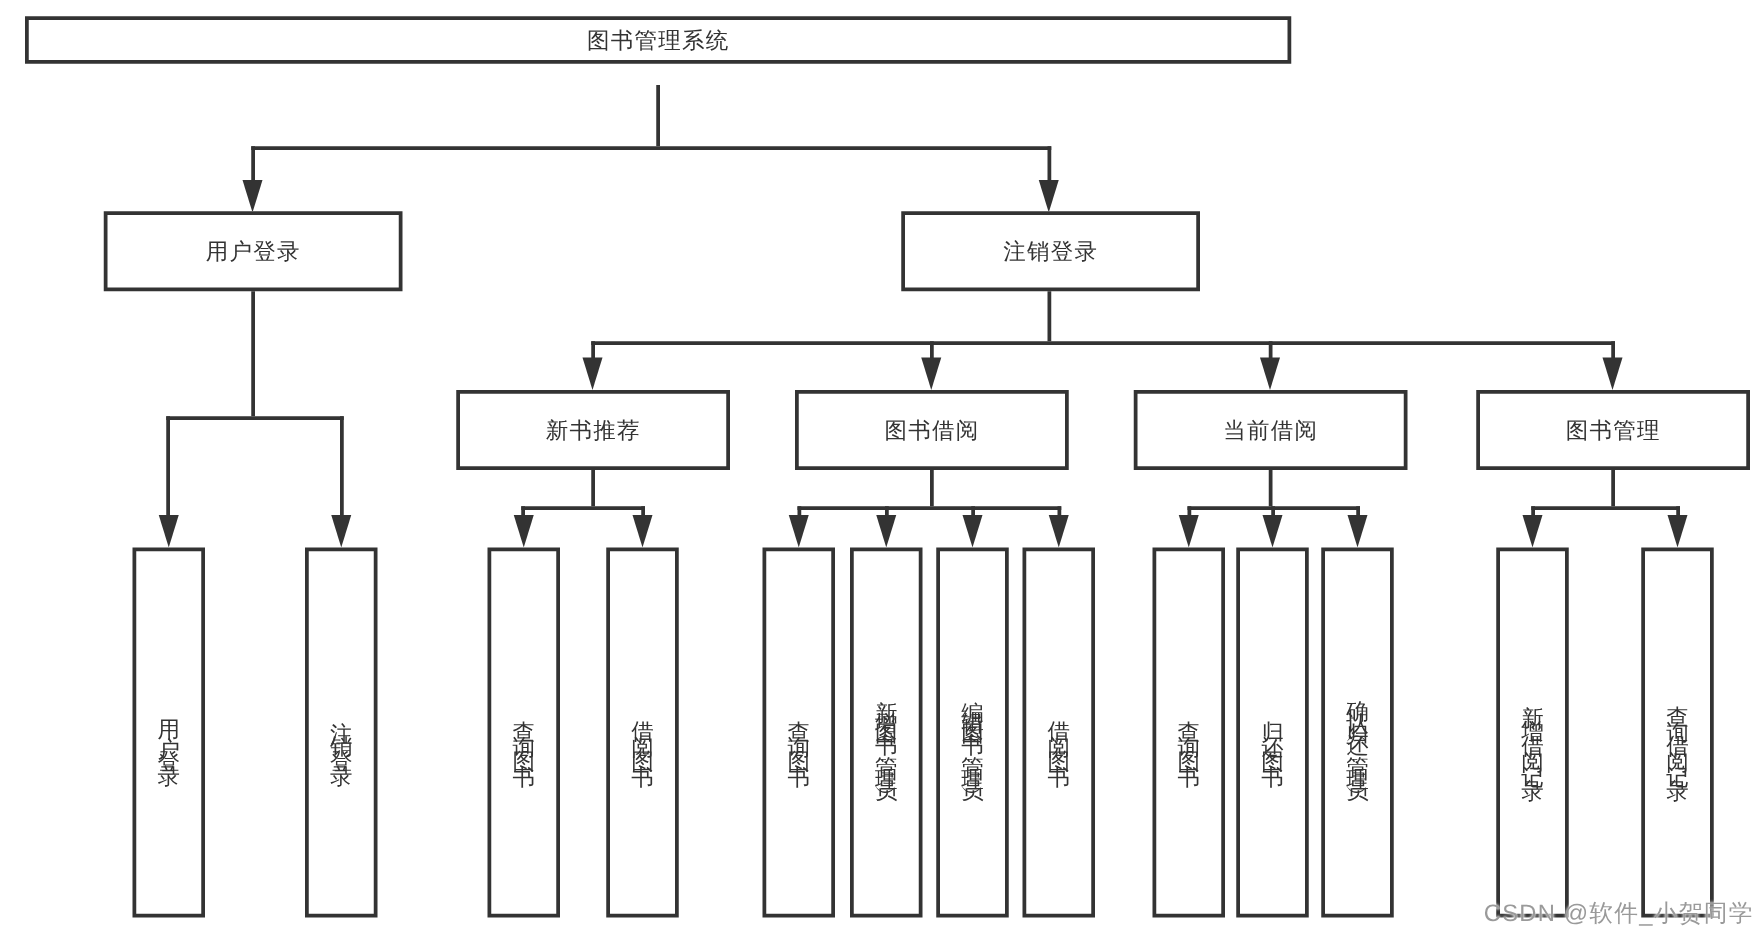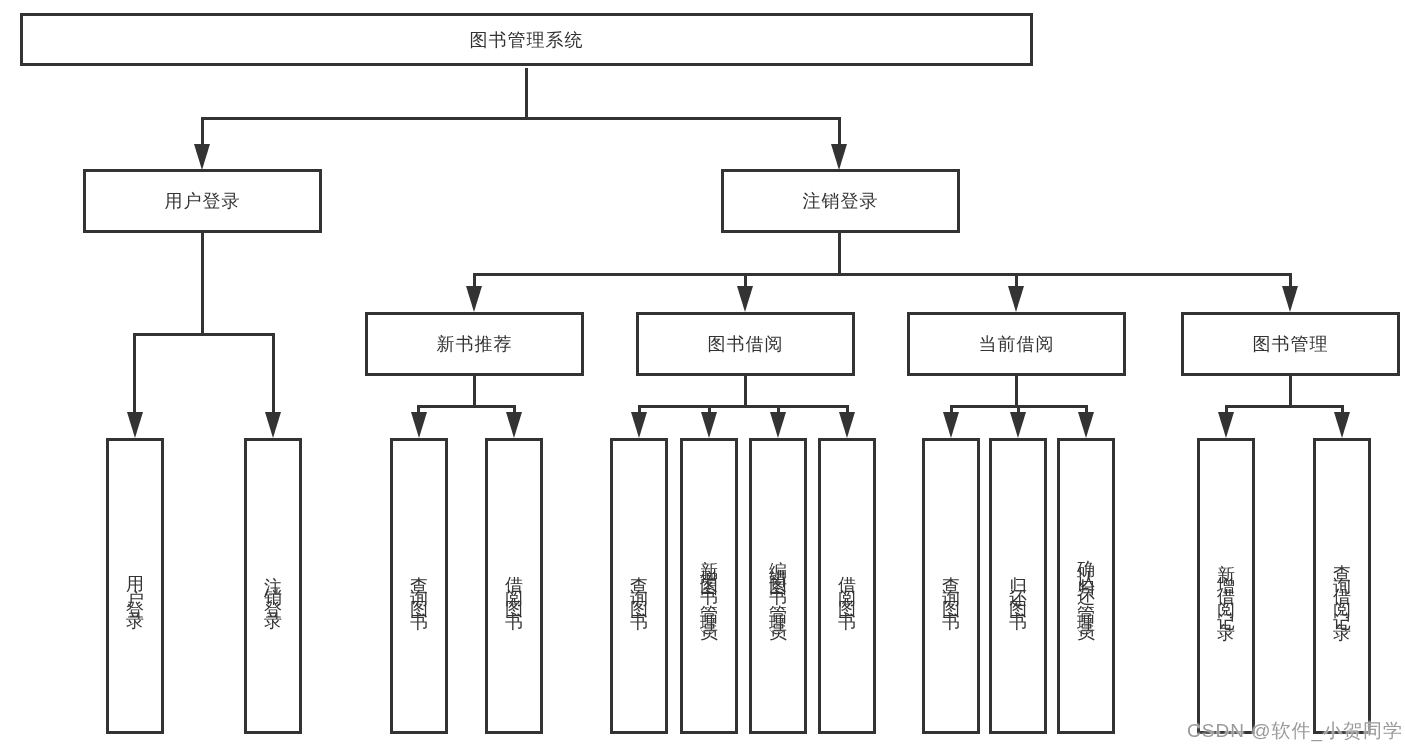--- a/index.html
+++ b/index.html
@@ -27,21 +27,21 @@
     position:absolute;top:718px;right:2px;font-size:19px;color:#9a9a9a;letter-spacing:1px;
     white-space:nowrap;text-shadow:0 0 2px #ffffff,0 0 3px #ffffff;text-align:center;
   }
 </style>
 </head>
 <body>
 
 <div class="canvas">
 
   
-  <div class="box" style="left:20px;top:13px;width:1013px;height:53px;">
+  <div class="box" style="left:20px;top:13px;width:1013px;height:38px;">
     <span class="hlabel">图书管理系统</span>
   </div>
 
   
   <div class="grp">
     <div class="vl" style="left:525px;top:68px;height:49px;"></div>
     <div class="hl" style="left:201px;top:117px;width:640px;"></div>
     <div class="vl" style="left:201px;top:117px;height:30px;"></div>
     <div class="vl" style="left:838px;top:117px;height:30px;"></div>
     <div class="arrow" style="left:194px;top:144px;"></div>

